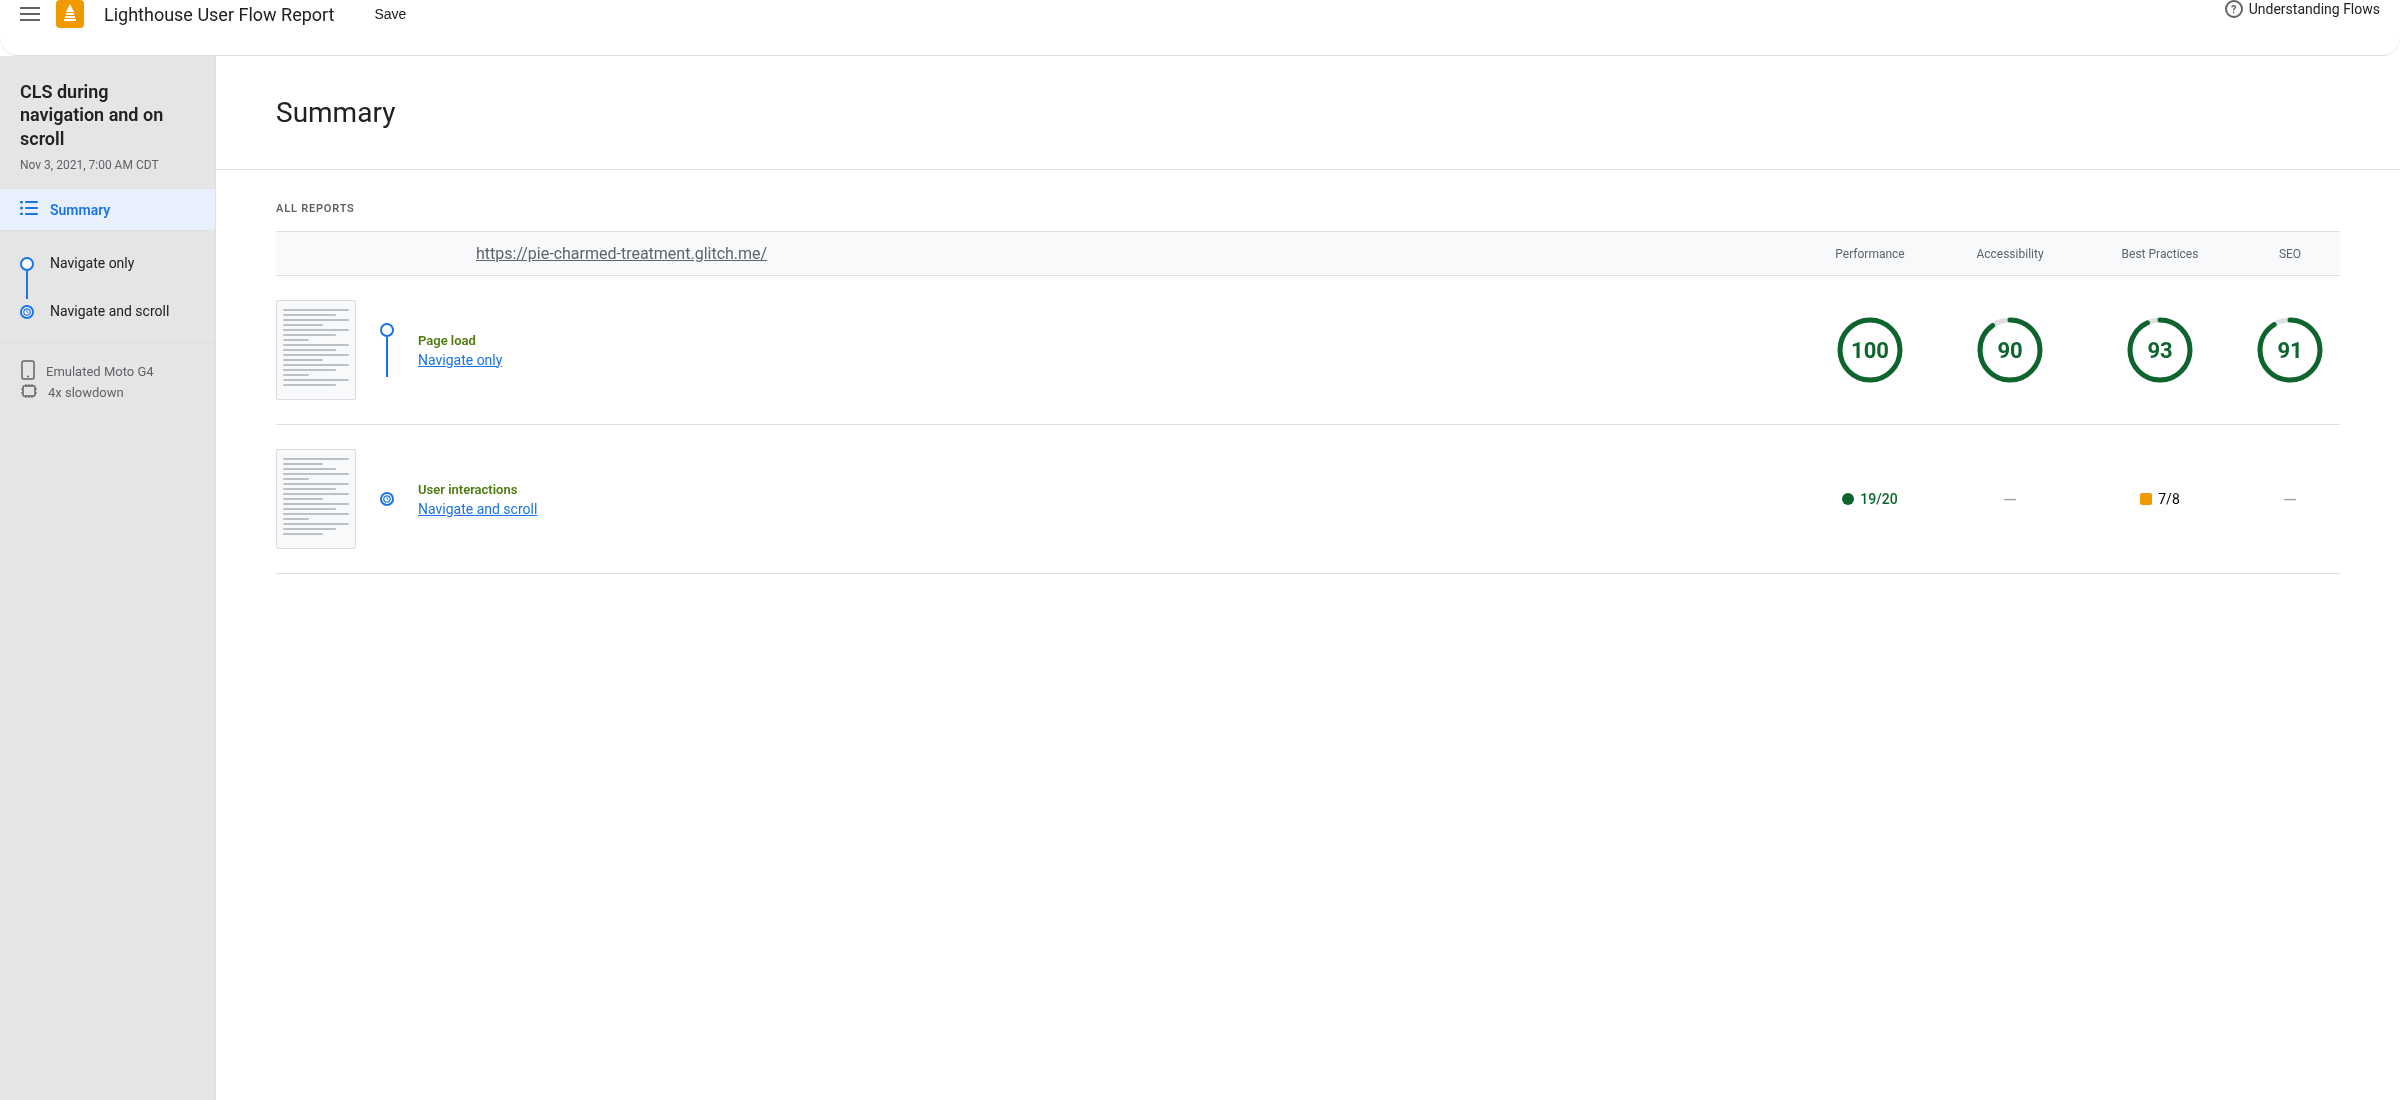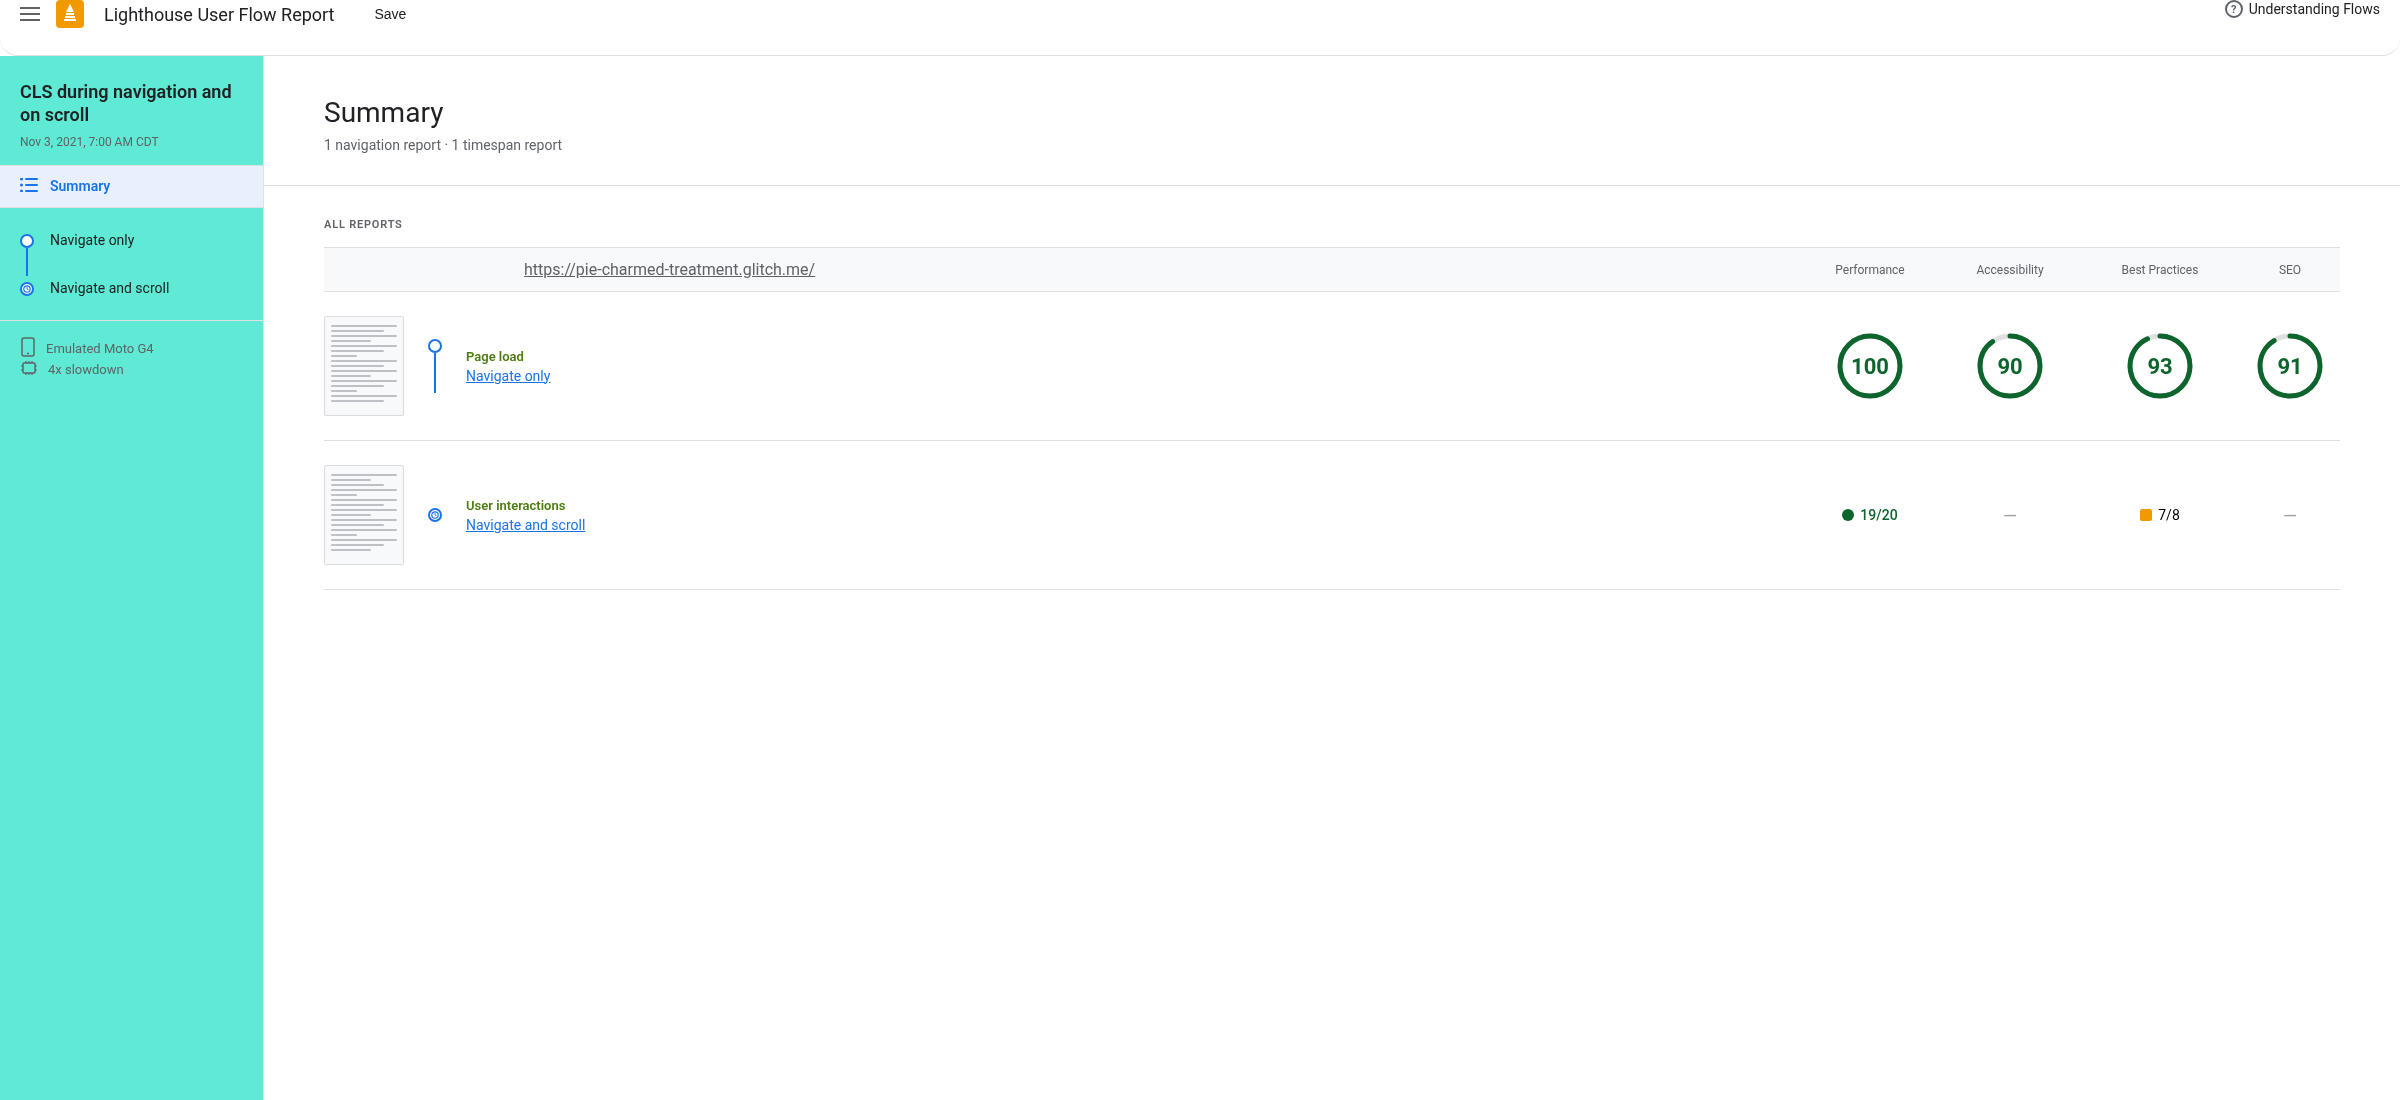--- a/index.html
+++ b/index.html
@@ -25,27 +25,27 @@
     .save-btn { margin-left: 24px; font-size: 14px; color: #202124; background: none; border: none; cursor: pointer; }
     .header-right { margin-left: auto; display: flex; align-items: center; gap: 8px; }
     .understanding-flows { font-size: 14px; color: #202124; display: flex; align-items: center; gap: 6px; cursor: pointer; }
     .help-circle { width: 18px; height: 18px; border: 2px solid #5f6368; border-radius: 50%; display: flex; align-items: center; justify-content: center; font-size: 11px; color: #5f6368; font-weight: bold; }
 
     
     .main-layout { display: flex; flex: 1; overflow: hidden; }
 
     
     .sidebar {
-      width: 264px;
+      width: 216px;
       flex-shrink: 0;
       border-right: 1px solid #e0e0e0;
       display: flex;
       flex-direction: column;
       overflow-y: auto;
-      background: #5eead4;
+      background: #e5e5e5;
     }
 
     .sidebar-flow-title { padding: 24px 20px 4px; font-size: 18px; font-weight: 600; color: #202124; line-height: 1.3; }
     .sidebar-date { padding: 4px 20px 16px; font-size: 12px; color: #5f6368; }
     .sidebar-divider { height: 1px; background: #e0e0e0; margin: 0 0; }
 
     .sidebar-summary-item {
       display: flex;
       align-items: center;
       gap: 12px;
@@ -261,21 +261,20 @@
         </span>
         <span>4x slowdown</span>
       </div>
     </div>
   </div>
 
   <div class="main-content">
 
     <div class="summary-section">
       <div class="summary-title">Summary</div>
-      <div class="summary-subtitle">1 navigation report · 1 timespan report</div>
     </div>
 
     <div class="reports-section">
       <div class="all-reports-label">ALL REPORTS</div>
 
       <div class="report-table">
 
         <div class="table-header-row">
           <div class="th-url">
             <span>https://pie-charmed-treatment.glitch.me/</span>

